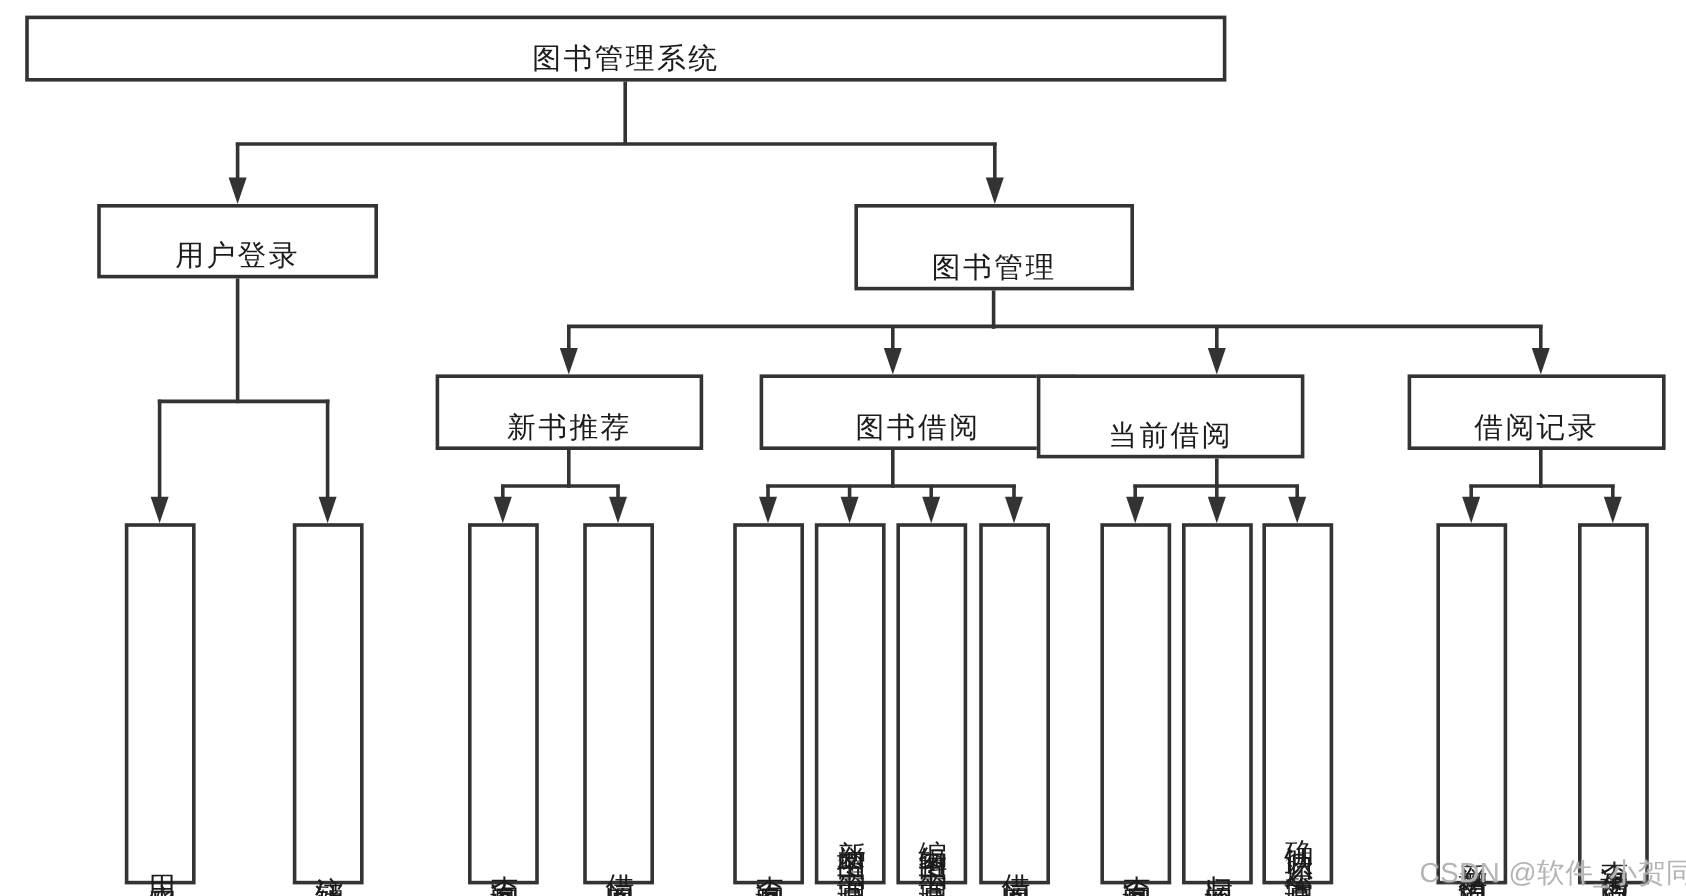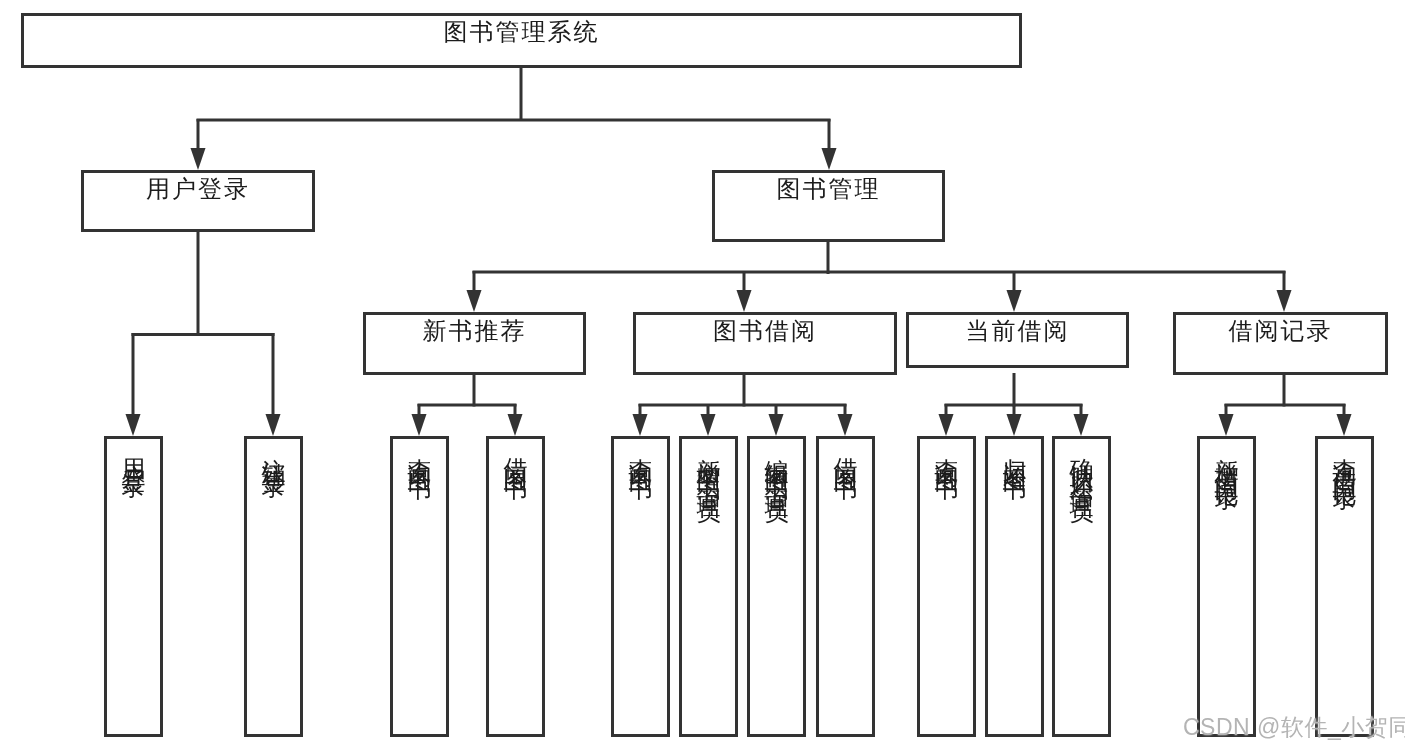--- a/index.html
+++ b/index.html
@@ -3,21 +3,21 @@
 <meta charset="utf-8">
 <style>
   html,body{margin:0;padding:0;background:#fff;}
   .canvas{
     position:relative;width:1405px;height:747px;background:#fff;overflow:hidden;
     font-family:"Liberation Sans","DejaVu Sans",sans-serif;
   }
   .connectors{position:absolute;left:0;top:0;}
   .node{
     position:absolute;box-sizing:border-box;border:3px solid #333333;background:#ffffff;
-    display:flex;align-items:flex-start;justify-content:center;color:#1c1c1c;z-index:2;
+    display:flex;align-items:flex-end;justify-content:center;color:#1c1c1c;z-index:2;
   }
   .node.h{font-size:24px;letter-spacing:2px;}
   .node.v .lbl{
     writing-mode:vertical-rl;text-orientation:mixed;
     font-size:24px;line-height:1;letter-spacing:6px;white-space:nowrap;
   }
   .watermark{
     position:absolute;left:1183px;top:712px;z-index:5;
     font-size:23px;color:#b4b4b4;letter-spacing:0.5px;white-space:nowrap;
     text-shadow:0 0 2px #ffffff;
@@ -107,21 +107,21 @@
   <div class="node h" style="left:712px;top:170px;width:233px;height:72px">
     <span class="lbl">图书管理</span>
   </div>
 
   <div class="node h" style="left:363px;top:312px;width:223px;height:63px">
     <span class="lbl">新书推荐</span>
   </div>
   <div class="node h" style="left:633px;top:312px;width:264px;height:63px">
     <span class="lbl">图书借阅</span>
   </div>
-  <div class="node h" style="left:906px;top:312px;width:223px;height:56px">
+  <div class="node h" style="left:864px;top:312px;width:223px;height:70px">
     <span class="lbl">当前借阅</span>
   </div>
   <div class="node h" style="left:1173px;top:312px;width:215px;height:63px">
     <span class="lbl">借阅记录</span>
   </div>
 
   <div class="node v" style="left:104px;top:436px;width:59px;height:301px">
     <span class="lbl">用户登录</span>
   </div>
   <div class="node v" style="left:244px;top:436px;width:59px;height:301px">

